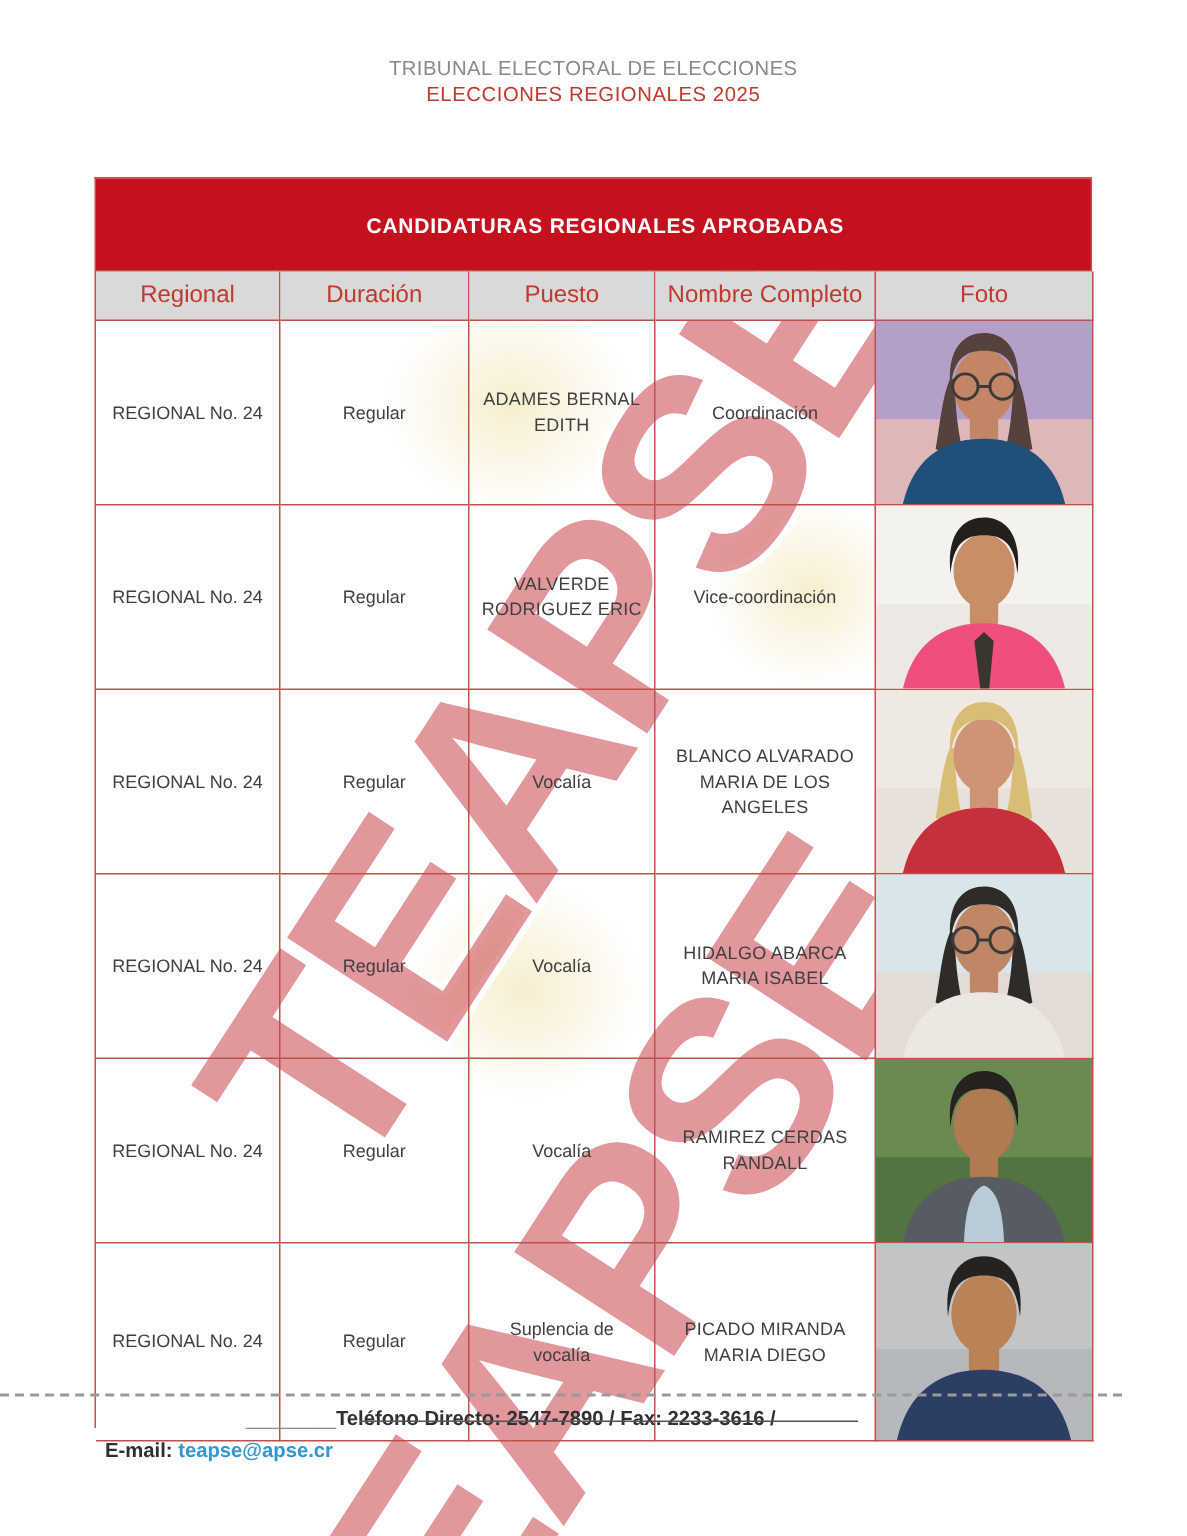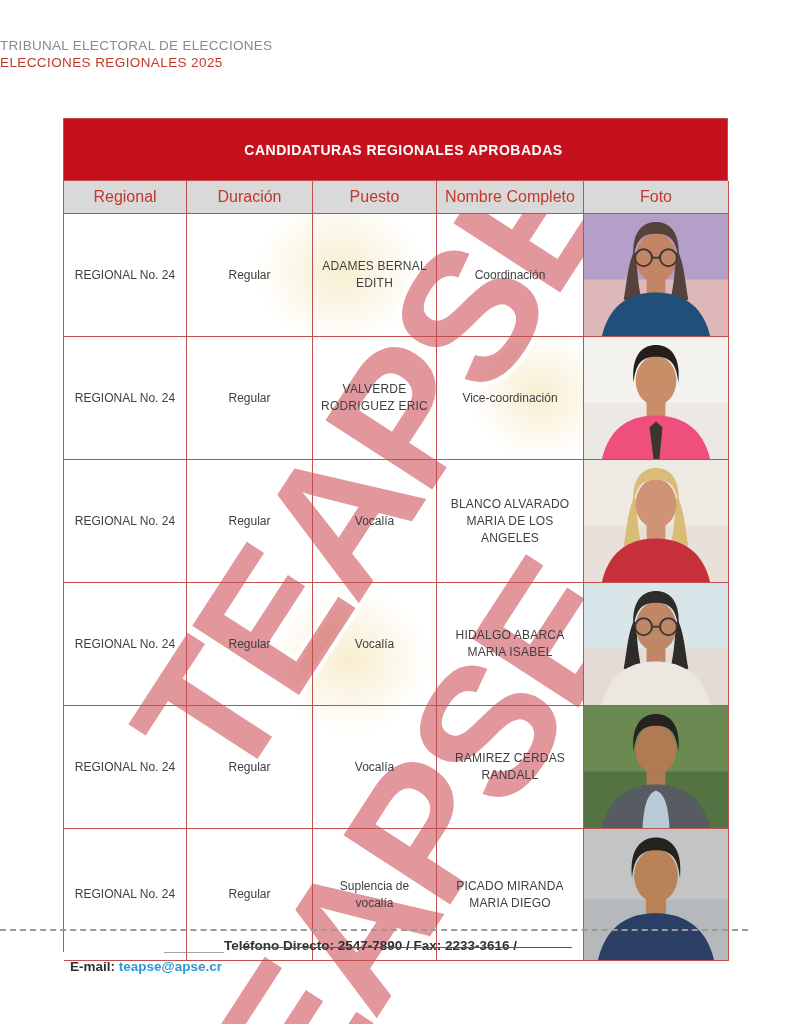--- a/index.html
+++ b/index.html
@@ -4,21 +4,21 @@
 <style>
   * { margin:0; padding:0; box-sizing:border-box; }
   html,body { background:#ffffff; }
   .page {
     position:relative; width:791px; height:1024px; margin:0 auto;
     background:#ffffff; overflow:hidden;
     font-family:"Liberation Sans", sans-serif;
   }
 
   
-  .doc-header { position:absolute; top:36px; left:0; width:100%; text-align:left; z-index:1; }
+  .doc-header { position:absolute; top:36px; left:0; width:100%; text-align:center; z-index:1; }
   .org-line { font-size:13.5px; line-height:19px; color:var(--c-text_gray); letter-spacing:.3px; }
   .subtitle { font-size:13.5px; color:var(--c-accent_red); letter-spacing:.4px; }
 
   
   .blob { position:absolute; z-index:0; pointer-events:none;
           background:radial-gradient(closest-side, rgba(247,237,205,.95), rgba(247,237,205,0)); border-radius:50%; }
   .wm { position:absolute; z-index:0; pointer-events:none; white-space:nowrap;
         font-weight:700; font-size:185px; letter-spacing:-6px;
         transform:translate(-50%,-50%) rotate(-57deg); }
   .wm-stroke { position:absolute; left:0; top:0; color:transparent;

